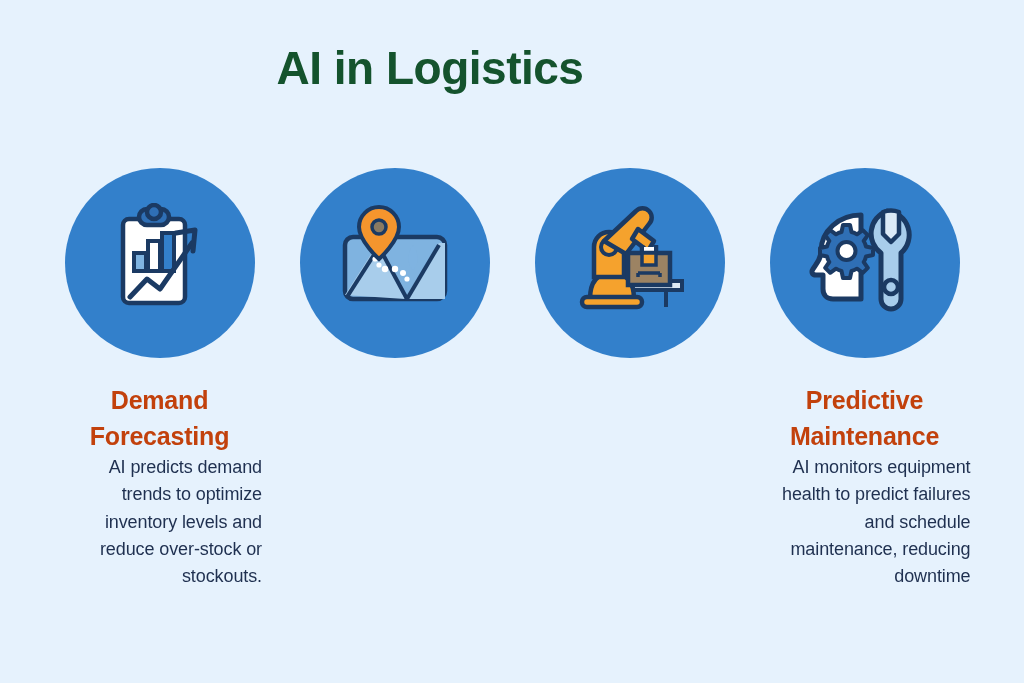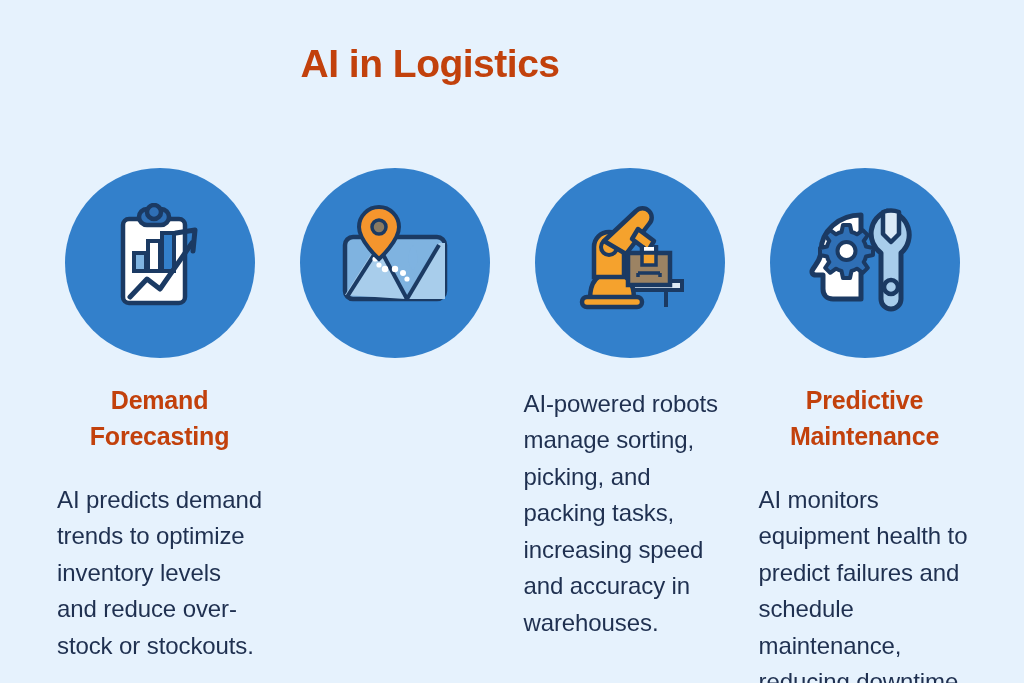--- a/index.html
+++ b/index.html
@@ -20,24 +20,24 @@
     height: 683px;
     background: #e6f2fd;
     box-sizing: border-box;
   }
   #page-title {
     position: absolute;
     top: 44px;
     left: 0;
     width: 860px;
     text-align: center;
-    font-size: 39px;
+    font-size: 46px;
     font-weight: bold;
     letter-spacing: -0.5px;
-    color: #c2410c;
+    color: #14532d;
     line-height: 1.05;
   }
   #cards {
     position: absolute;
     top: 168px;
     left: 42px;
     width: 940px;
     display: flex;
     flex-direction: row;
     justify-content: space-between;
@@ -66,24 +66,24 @@
     margin-top: 25px;
     font-size: 25px;
     font-weight: bold;
     color: #c2410c;
     text-align: center;
     line-height: 1.42;
     letter-spacing: -0.2px;
     width: 225px;
   }
   .card-body {
-    margin-top: 28px;
-    font-size: 24px;
+    margin-top: 0;
+    font-size: 18px;
     color: #1f3050;
-    text-align: left;
+    text-align: right;
     line-height: 1.52;
     width: 205px;
     letter-spacing: -0.1px;
   }
   .card-2 .card-body,
   .card-3 .card-body,
   .card-4 .card-body {
     width: 212px;
   }
 </style>
@@ -154,21 +154,20 @@
             <path d="M36 40 L68 10 a9 9 0 0 1 13 13 L58 53 z" fill="#f5a22d" stroke="#1b3a63" stroke-width="4.5" stroke-linejoin="round"></path>
             <path d="M70 28 L86 40 L80 50 L64 38 z" fill="#f5a22d" stroke="#1b3a63" stroke-width="4.5" stroke-linejoin="round"></path>
             <path d="M74 44 L74 54 L88 60 L88 44" fill="none" stroke="#1b3a63" stroke-width="4.5" stroke-linejoin="round"></path>
             <path d="M76 46 L76 56 L86 60 L86 46" fill="#ffffff" stroke="none"></path>
             <rect x="60" y="52" width="42" height="32" fill="#9c8363" stroke="#1b3a63" stroke-width="4.5"></rect>
             <rect x="74" y="52" width="14" height="12" fill="#f5a22d" stroke="#1b3a63" stroke-width="3.5"></rect>
             <path d="M70 72 L92 72 M70 72 L70 76 M92 72 L92 76" fill="none" stroke="#1b3a63" stroke-width="3.5"></path>
           </svg>
         </span>
       </div>
-      <div class="card-body">AI-powered robots manage sorting, picking, and packing tasks, increasing speed and accuracy in warehouses.</div>
     </div>
 
     <div class="card card-4">
       <div class="icon-circle">
         <span>
           <svg width="120" height="120" viewBox="0 0 120 120">
             <path d="M56 12 C34 12 16 28 16 48 C16 56 12 60 8 66 C6 69 7 72 11 72 L18 72 L18 86 C18 92 22 96 28 96 L56 96 L56 12 Z" fill="#ffffff" stroke="#1b3a63" stroke-width="5" stroke-linejoin="round"></path>
             <g>
               <path d="M38 22 l7 0 l1.5 7 a16 16 0 0 1 5.5 2.3 l5.8 -4.1 l5 5 l-4.1 5.8 a16 16 0 0 1 2.3 5.5 l7 1.5 l0 7 l-7 1.5 a16 16 0 0 1 -2.3 5.5 l4.1 5.8 l-5 5 l-5.8 -4.1 a16 16 0 0 1 -5.5 2.3 l-1.5 7 l-7 0 l-1.5 -7 a16 16 0 0 1 -5.5 -2.3 l-5.8 4.1 l-5 -5 l4.1 -5.8 a16 16 0 0 1 -2.3 -5.5 l-7 -1.5 l0 -7 l7 -1.5 a16 16 0 0 1 2.3 -5.5 l-4.1 -5.8 l5 -5 l5.8 4.1 a16 16 0 0 1 5.5 -2.3 z" fill="#2f6fb5" stroke="#1b3a63" stroke-width="4" stroke-linejoin="round"></path>
               <circle cx="41.5" cy="48" r="9" fill="#ffffff" stroke="#1b3a63" stroke-width="4"></circle>

